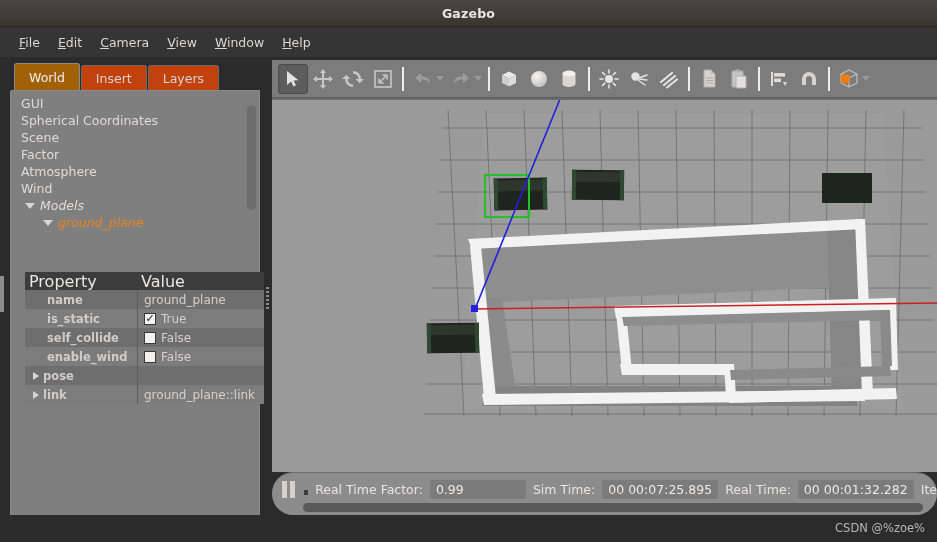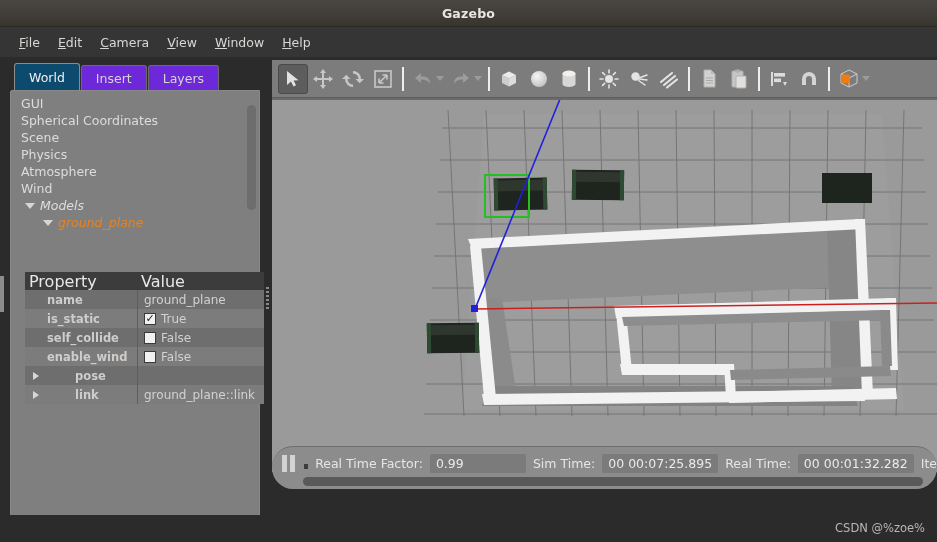--- a/index.html
+++ b/index.html
@@ -39,24 +39,24 @@
     background: #2b2b2b;
   }
   .tabrow {
     position: absolute; left: 14px; top: 8px; height: 25px; display: flex; align-items: flex-end;
   }
   .tab {
     height: 25px; padding: 0 14px; display: flex; align-items: center;
     font-size: 12.5px; color: #d6d4d1;
     border-top-left-radius: 3px; border-top-right-radius: 3px;
     border: 1px solid #6c6b6b; border-bottom: none;
-    background: #6d28d9;
+    background: #c2410c;
     margin-right: 1px;
   }
-  .tab.active { background: #0c4a6e; color: #f0efee; border-color: #8d8c8c; height: 27px; }
+  .tab.active { background: #a16207; color: #f0efee; border-color: #8d8c8c; height: 27px; }
 
   .treebox {
     position: absolute; left: 10px; top: 33px; width: 250px; height: 483px;
     background: #807f7f;
     border: 1px solid #8a8989;
     border-top-left-radius: 2px;
     border-bottom-left-radius: 3px; border-bottom-right-radius: 3px;
   }
   .tree { position: absolute; left: 0; top: 4px; width: 100%; }
   .trow {
@@ -104,21 +104,21 @@
   .chk {
     width: 12px; height: 12px; background: #f2f1ef; border: 1px solid #3a3a3a;
     display: inline-flex; align-items: center; justify-content: center;
     font-size: 11px; color: #1a1a1a; line-height: 1;
   }
   .prow .tri {
     width: 0; height: 0; margin-right: 4px; margin-left: 8px;
     border-top: 4px solid transparent; border-bottom: 4px solid transparent;
     border-left: 6px solid #d8d6d4;
   }
-  .prow.expandable .pk { padding-left: 0; gap: 32px; }
+  .prow.expandable .pk { padding-left: 0; }
 
   
   .splitter {
     position: absolute; left: 264px; top: 57px; width: 8px; height: 485px; background: #2b2b2b;
   }
   .splitter .grip {
     position: absolute; left: 2px; top: 230px; width: 3px; height: 22px;
     background: repeating-linear-gradient(to bottom, #8b8a8a 0 2px, transparent 2px 4px);
   }
 
@@ -145,21 +145,21 @@
   .viewport {
     position: absolute; left: 272px; top: 98px; width: 665px; height: 374px;
     background: #9a9a9a; overflow: hidden;
   }
   .vp-top-dark {
     position: absolute; left: 0; top: 0; width: 100%; height: 2px; background: #6a6a6a;
   }
 
   
   .statusbar {
-    position: absolute; left: 272px; top: 446px; width: 665px; height: 43px;
+    position: absolute; left: 272px; top: 472px; width: 665px; height: 43px;
     background: #8d8c8c; border-top: 1px solid #6f6e6e; border-radius: 21px;
   }
   .statusrow {
     position: absolute; left: 0; top: 0; width: 100%; height: 33px;
     display: flex; align-items: center; padding-left: 10px; gap: 7px;
   }
   .pausebtn { width: 20px; height: 20px; display: flex; align-items: center; justify-content: center; gap: 3px; }
   .pausebtn i { display: block; width: 5px; height: 17px; background: #d5d3d1; }
   .stepdot { width: 7px; height: 5px; background: #3d3c3c; margin-left: 2px; margin-top: 6px; }
   .slabel { color: #e7e5e3; font-size: 12.5px; white-space: nowrap; }
@@ -227,21 +227,21 @@
         <div class="trow indent1">
             <span>GUI</span>
           </div>
         <div class="trow indent1">
             <span>Spherical Coordinates</span>
           </div>
         <div class="trow indent1">
             <span>Scene</span>
           </div>
         <div class="trow indent1">
-            <span>Physics</span>
+            <span>Factor</span>
           </div>
         <div class="trow indent1">
             <span>Atmosphere</span>
           </div>
         <div class="trow indent1">
             <span>Wind</span>
           </div>
         <div class="trow has-arrow indent1">
           <span class="arrow down"></span>
           <span>Models</span>

